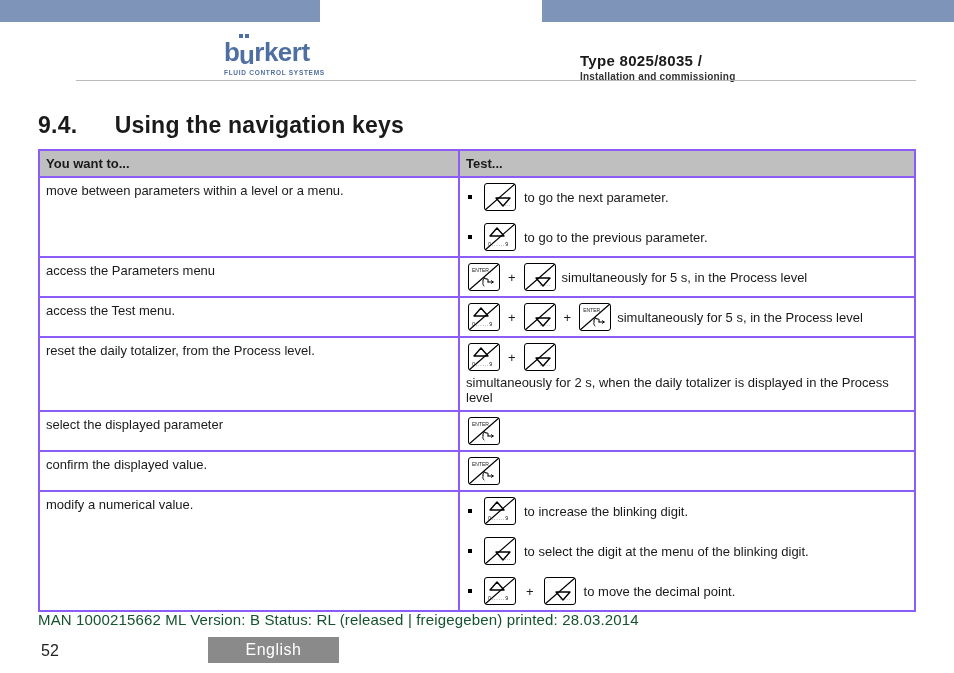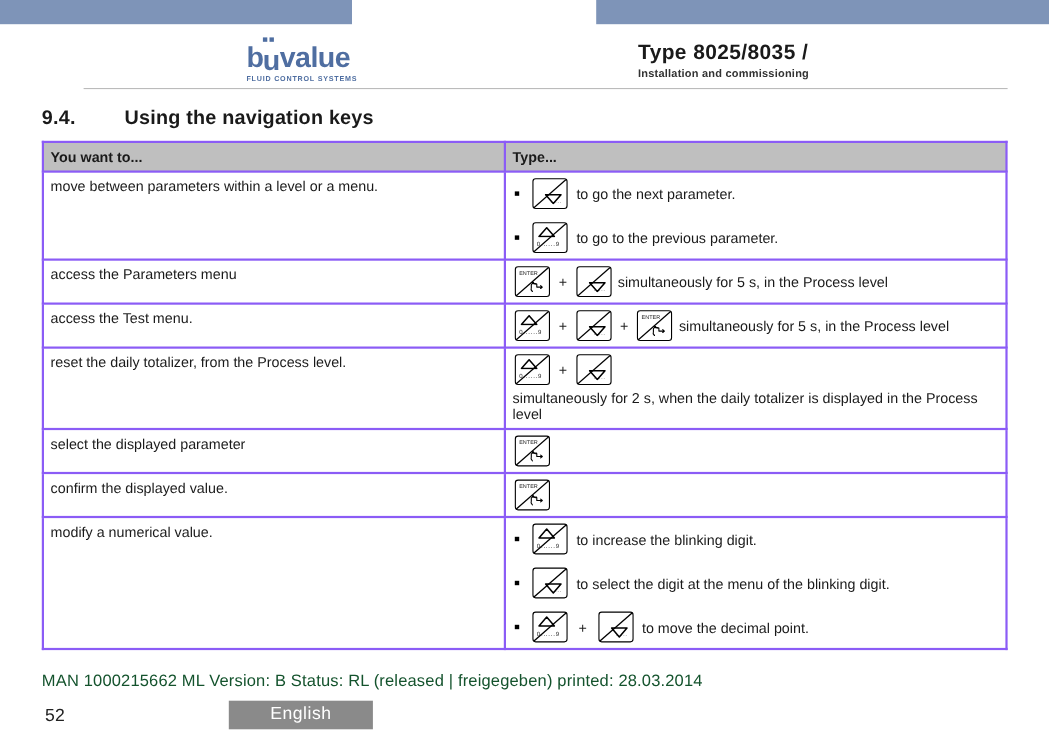--- a/index.html
+++ b/index.html
@@ -14,25 +14,25 @@
   .logo-block { position: absolute; left: 186px; top: 34px; width: 130px; }
   .logo-word-row { display: flex; align-items: flex-end; color: #4f6ea1; }
   .u-uml { display:inline-block; vertical-align: bottom; line-height: 1; }
   .u-dots { display:block; height: 6px; margin-bottom: 2px; }
   .u-dots span { display:inline-block; width:4px; height:4px; background:#4f6ea1; margin-right:2px; vertical-align:top; }
   .logo-word { font-family: Arial, sans-serif; }
   .logo-sub { font-size: 6.5px; letter-spacing: .11em; color:#4f6ea1; font-weight:700; margin-top:1px; }
   .logo-word .b1, .logo-word .b2 { font-size:26px; font-weight:700; letter-spacing:-.5px; }
   .logo-word .b1 { letter-spacing: -1px; }
   .doc-head { position:absolute; left:542px; top:38px; font-family: Helvetica, Arial, sans-serif; }
-  .doc-head .t1 { font-weight:600; font-size:19px; letter-spacing:.02em; }
+  .doc-head .t1 { font-weight:600; font-size:15px; letter-spacing:.02em;margin-top:14px; }
   .doc-head .t2 { font-size:10px; font-weight:700; letter-spacing:.02em; color:#333; margin-top:2px; }
   .hr { position:absolute; left:38px; right:0; top:80px; height:1px; background:#bbb; }
 
-  .sec-title { font-family: Helvetica, Arial, sans-serif; font-weight:700; font-size:18px; letter-spacing:.01em; margin-top: 9px; margin-bottom: 10px; }
+  .sec-title { font-family: Helvetica, Arial, sans-serif; font-weight:700; font-size:23px; letter-spacing:.01em; margin-top: 24px; margin-bottom: 10px; }
   .sec-title .num { display:inline-block; width: 70px; }
 
   table.keys { width: 100%; border-collapse: collapse; font-size: 13px; }
   table.keys th, table.keys td { border: 2px solid #8b5cf6; padding: 5px 6px; vertical-align: top; text-align: left; }
   table.keys th { background: #bfbfbf; font-weight:700; font-size:13px; }
   table.keys col.c1 { width: 420px; }
   .cell-lines { display:flex; flex-direction:column; gap:12px; }
   .cell-inline { display:flex; align-items:center; flex-wrap:wrap; gap:4px; }
   .bullet-row { display:flex; align-items:center; gap:6px; }
   .bul { display:inline-block; width:4px; height:4px; background:#000; margin: 0 4px 0 2px; }
@@ -69,21 +69,21 @@
   </div>
 
   <div class="header">
     <div class="logo-block">
       <div class="logo-word-row">
         <span class="logo-word"><span class="b1">b</span></span>
         <span class="u-uml">
           <span class="u-dots"><span></span><span></span></span>
           <span class="logo-word"><span class="b2">u</span></span>
         </span>
-        <span class="logo-word"><span class="b2">value</span></span>
+        <span class="logo-word"><span class="b2">rkert</span></span>
       </div>
       <div class="logo-sub">FLUID CONTROL SYSTEMS</div>
     </div>
     <div class="doc-head">
       <div class="t1">Type 8025/8035 /</div>
       <div class="t2">Installation and commissioning</div>
     </div>
     <div class="hr"></div>
   </div>
 
@@ -93,21 +93,21 @@
   </div>
 
   <table class="keys">
     <colgroup>
         <col class="c1">
         <col>
       </colgroup>
     <thead>
       <tr>
         <th>You want to...</th>
-        <th>Type...</th>
+        <th>Test...</th>
       </tr>
     </thead>
     <tbody id="rows">
         <tr>
           <td>move between parameters within a level or a menu.</td>
           <td>
             <div class="cell-lines">
               <div class="bullet-row">
                 <span class="bul"></span>
                 <span class="key key-down">

